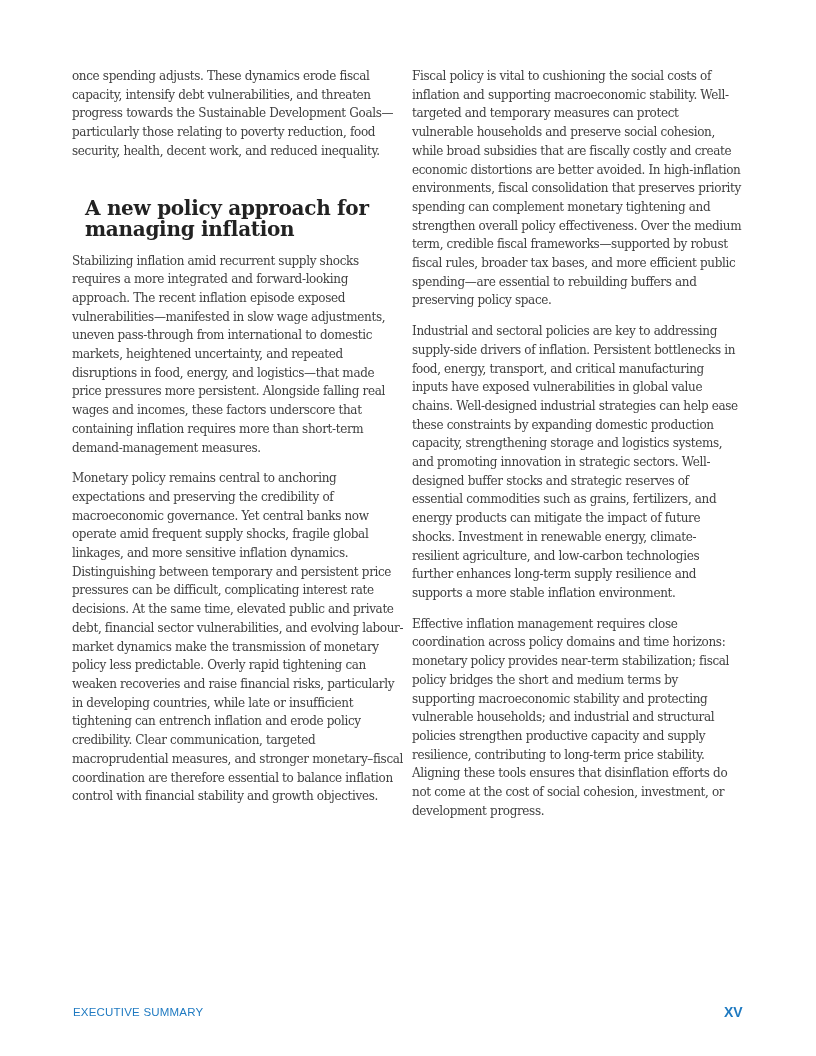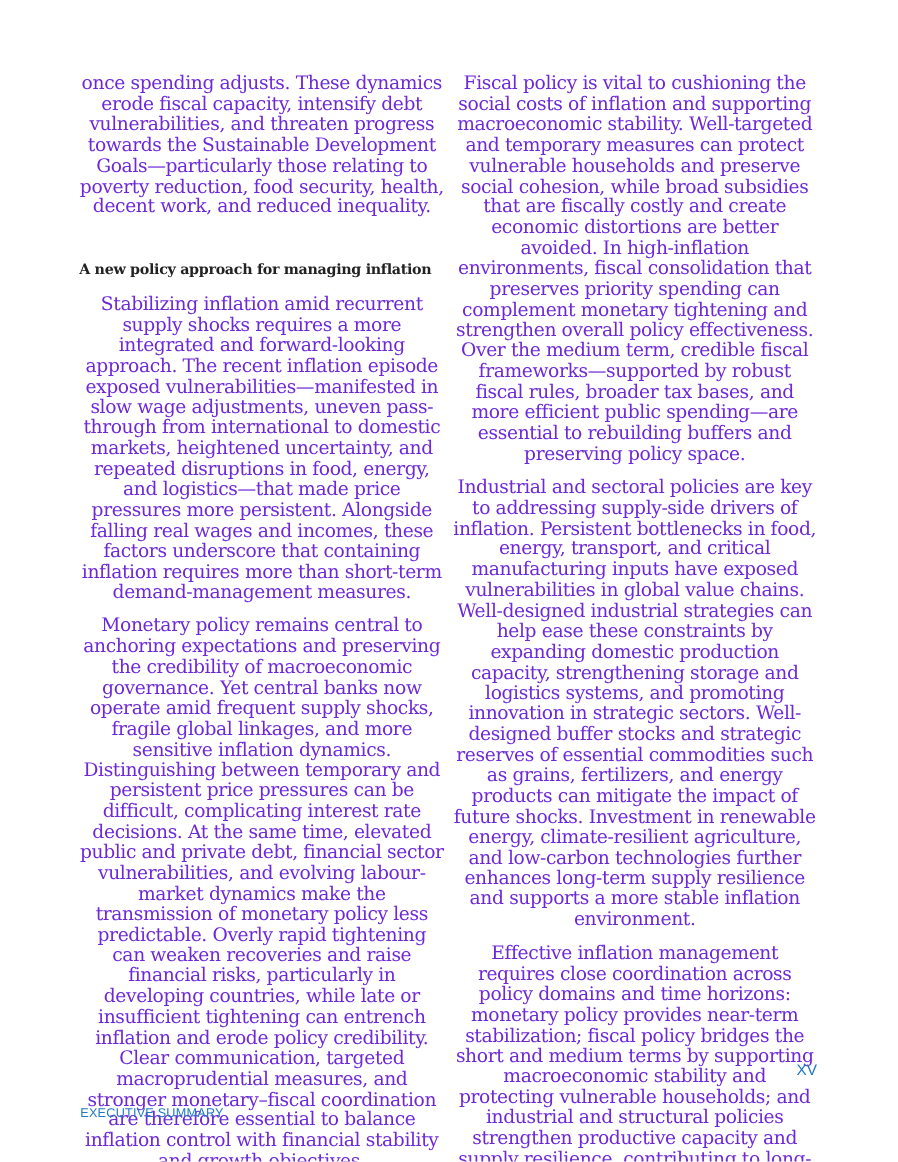--- a/index.html
+++ b/index.html
@@ -3,46 +3,45 @@
 <meta charset="utf-8">
 <style>
   html, body { margin: 0; padding: 0; background: #ffffff; }
   body { width: 816px; height: 1056px; position: relative; overflow: hidden; }
   .page { position: absolute; left: 0; top: 0; width: 816px; height: 1056px; }
   .col { position: absolute; top: 67px; width: 332px; }
   .col-left { left: 72px; }
   .col-right { left: 412px; width: 330px; }
   p.body {
     font-family: "DejaVu Serif", "Liberation Serif", serif;
-    font-size: 17px;
+    font-size: 12px;
     line-height: 18.7px;
-    color: #6d28d9;
+    color: #404040;
     margin: 0 0 12px 0;
     letter-spacing: -0.35px;
-    text-align: center;
   }
   h2.section {
     font-family: "DejaVu Serif", "Liberation Serif", serif;
     font-weight: bold;
-    font-size: 13px;
+    font-size: 20px;
     line-height: 21px;
     color: #222222;
-    margin: 0 0 12px 0;
+    margin: 0 0 12px 13px;
     letter-spacing: -0.3px;
   }
   .spacer { height: 25px; }
   .footer-label {
     position: absolute; left: 73px; top: 1006px;
     font-family: Liberation Sans, sans-serif;
     font-size: 11.5px; color: #1f7ac1; letter-spacing: 0.2px;
   }
   .footer-page {
-    position: absolute; left: 724px; top: 964px;
+    position: absolute; left: 724px; top: 1004px;
     font-family: "Liberation Sans", "DejaVu Sans", sans-serif;
-    font-size: 14px; font-weight: normal; color: #1f7ac1;
+    font-size: 14px; font-weight: bold; color: #1f7ac1;
   }
 </style>
 </head>
 <body>
 
 <div class="page">
 
   <div class="col col-left">
     <p class="body">once spending adjusts. These dynamics erode fiscal capacity, intensify debt vulnerabilities, and threaten progress towards the Sustainable Development Goals—particularly those relating to poverty reduction, food security, health, decent work, and reduced inequality.</p>
     <div class="spacer"></div>

